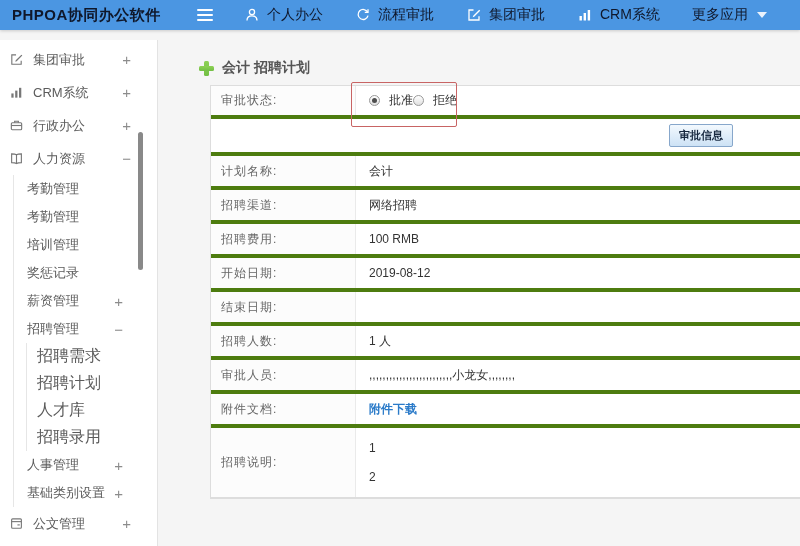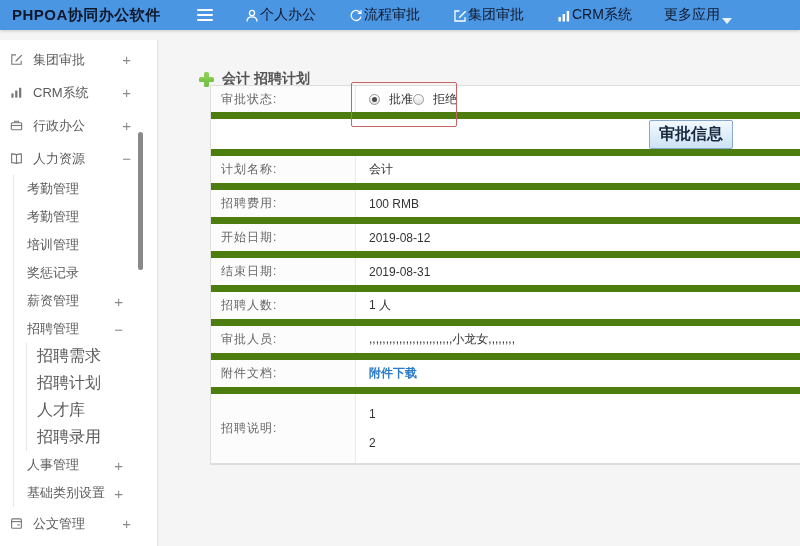--- a/index.html
+++ b/index.html
@@ -7,59 +7,59 @@
   }
   *{box-sizing:border-box; margin:0; padding:0;}
   html,body{width:800px;height:546px;overflow:hidden;}
   body{font-family:"Liberation Sans","DejaVu Sans",sans-serif;background:#f5f5f5;position:relative;font-size:13px;color:#555;}
 
   
   .topbar{position:absolute;top:0;left:0;right:0;height:30px;background:var(--topbar);display:flex;align-items:center;color:#0f172a;box-shadow:0 1px 3px rgba(0,0,0,.18);z-index:10;}
   .brand{width:168px;padding-left:12px;font-size:15px;font-weight:bold;letter-spacing:.5px;white-space:nowrap;}
   .hamburger{margin-left:28px;cursor:pointer;display:flex;align-items:center;}
   .nav{display:flex;align-items:center;margin-left:30px;gap:32px;}
-  .nav-item{display:flex;align-items:flex-end;font-size:14px;cursor:pointer;white-space:nowrap;}
+  .nav-item{display:flex;align-items:center;gap:7px;font-size:14px;cursor:pointer;white-space:nowrap;}
   .caret{width:0;height:0;border-left:5px solid transparent;border-right:5px solid transparent;border-top:6px solid #eaf2fc;margin-left:2px;}
 
   
   .sidebar{position:absolute;top:40px;left:0;bottom:0;width:158px;background:#fff;border-right:1px solid #e3e3e3;padding-top:3px;overflow:hidden;}
   .l1{height:33px;display:flex;align-items:center;padding-left:9px;font-size:13px;color:#5b5b5b;cursor:pointer;position:relative;}
   .l1 .icn{width:16px;height:16px;margin-right:8px;flex:0 0 16px;display:flex;align-items:center;}
   .l2-group{border-left:1px solid #e6e6e6;margin-left:13px;}
   .l2{height:28px;display:flex;align-items:center;padding-left:13px;font-size:13px;color:#5b5b5b;cursor:pointer;}
   .l3-group{border-left:1px solid #e6e6e6;margin-left:12px;}
   .l3{height:27px;display:flex;align-items:center;padding-left:10px;font-size:16px;color:#5b5b5b;cursor:pointer;}
   .expand{margin-left:auto;color:#8c8c8c;font-size:15px;line-height:1;}
   .l1 .expand{margin-right:26px;}
   .l2 .expand{margin-right:34px;}
   .sb-thumb{position:absolute;left:138px;top:92px;width:5px;height:138px;background:#898989;border-radius:3px;cursor:grab;}
 
   
   .main{position:absolute;left:159px;top:40px;right:0;bottom:0;background:#f5f5f5;}
-  .page-title{position:absolute;left:40px;top:30px;display:flex;align-items:center;gap:8px;font-size:14px;font-weight:bold;color:#555;}
+  .page-title{position:absolute;left:40px;top:19px;display:flex;align-items:center;gap:8px;font-size:14px;font-weight:bold;color:#555;}
   .plus{width:15px;height:15px;position:relative;flex:0 0 15px;}
   .plus::before{content:"";position:absolute;left:5px;top:0;width:5px;height:15px;background:linear-gradient(#8ed155,var(--plus-green));border-radius:1.5px;}
   .plus::after{content:"";position:absolute;top:5px;left:0;width:15px;height:5px;background:linear-gradient(#8ed155,var(--plus-green));border-radius:1.5px;}
 
   .panel-table{position:absolute;left:51px;top:45px;right:0;background:#fff;border:1px solid #ddd;border-right:none;}
-  .trow{display:flex;align-items:center;border-bottom:7px solid #4d7c0f;min-height:34px;}
+  .trow{display:flex;align-items:center;border-bottom:4px solid #4d7c0f;min-height:34px;}
   .trow:last-child{border-bottom:1px solid #ddd;}
   .tlabel{width:145px;flex:0 0 145px;align-self:stretch;display:flex;align-items:center;padding-left:10px;background:#fcfcfc;border-right:1px solid #eaeaea;font-size:12px;color:#666;letter-spacing:1px;}
   .tvalue{flex:1;display:flex;align-items:center;padding-left:13px;font-size:12px;color:#333;}
   .row-status{min-height:33px;}
   .row-btn{min-height:37px;justify-content:flex-end;padding-right:67px;}
   .row-desc{min-height:70px;}
   .row-desc .tvalue{flex-direction:column;align-items:flex-start;justify-content:center;gap:15px;}
 
   .radio-group{display:flex;align-items:center;}
   .radio-option{display:flex;align-items:center;gap:9px;cursor:pointer;}
   .radio{width:11px;height:11px;border:1px solid #999;border-radius:50%;background:linear-gradient(#fff,#e0e0e0);position:relative;flex:0 0 11px;}
   .radio.checked::after{content:"";position:absolute;left:2px;top:2px;right:2px;bottom:2px;background:#4d4d4d;border-radius:50%;}
 
-  .btn{background:linear-gradient(#f3f9fe,#cde2f5);border:1px solid #87a7cb;border-radius:2px;padding:3px 9px;font-size:16px;font-weight:bold;color:#17283f;cursor:pointer;font-family:inherit;}
+  .btn{background:linear-gradient(#f3f9fe,#cde2f5);border:1px solid #87a7cb;border-radius:2px;padding:3px 9px;font-size:11px;font-weight:bold;color:#17283f;cursor:pointer;font-family:inherit;}
   .link{color:var(--link);font-weight:bold;text-decoration:none;cursor:pointer;}
 
   .red-box{position:absolute;left:351px;top:82px;width:106px;height:45px;border:1px solid var(--accent-red);border-radius:2px;z-index:6;pointer-events:none;}
 
   svg{display:block;}
 </style>
 </head>
 <body>
 
 <div class="topbar">
@@ -256,30 +256,33 @@
 
     <div class="trow row-btn">
       <button class="btn">审批信息</button>
     </div>
 
     <div class="trow">
       <div class="tlabel">计划名称:</div>
       <div class="tvalue">会计</div>
     </div>
     <div class="trow">
+      <div class="tlabel">招聘渠道:</div>
+      <div class="tvalue">网络招聘</div>
+    </div>
+    <div class="trow">
       <div class="tlabel">招聘费用:</div>
       <div class="tvalue">100 RMB</div>
     </div>
     <div class="trow">
       <div class="tlabel">开始日期:</div>
       <div class="tvalue">2019-08-12</div>
     </div>
     <div class="trow">
       <div class="tlabel">结束日期:</div>
-      <div class="tvalue">2019-08-31</div>
     </div>
     <div class="trow">
       <div class="tlabel">招聘人数:</div>
       <div class="tvalue">1 人</div>
     </div>
     <div class="trow">
       <div class="tlabel">审批人员:</div>
       <div class="tvalue">,,,,,,,,,,,,,,,,,,,,,,,,,小龙女,,,,,,,,</div>
     </div>
     <div class="trow">

